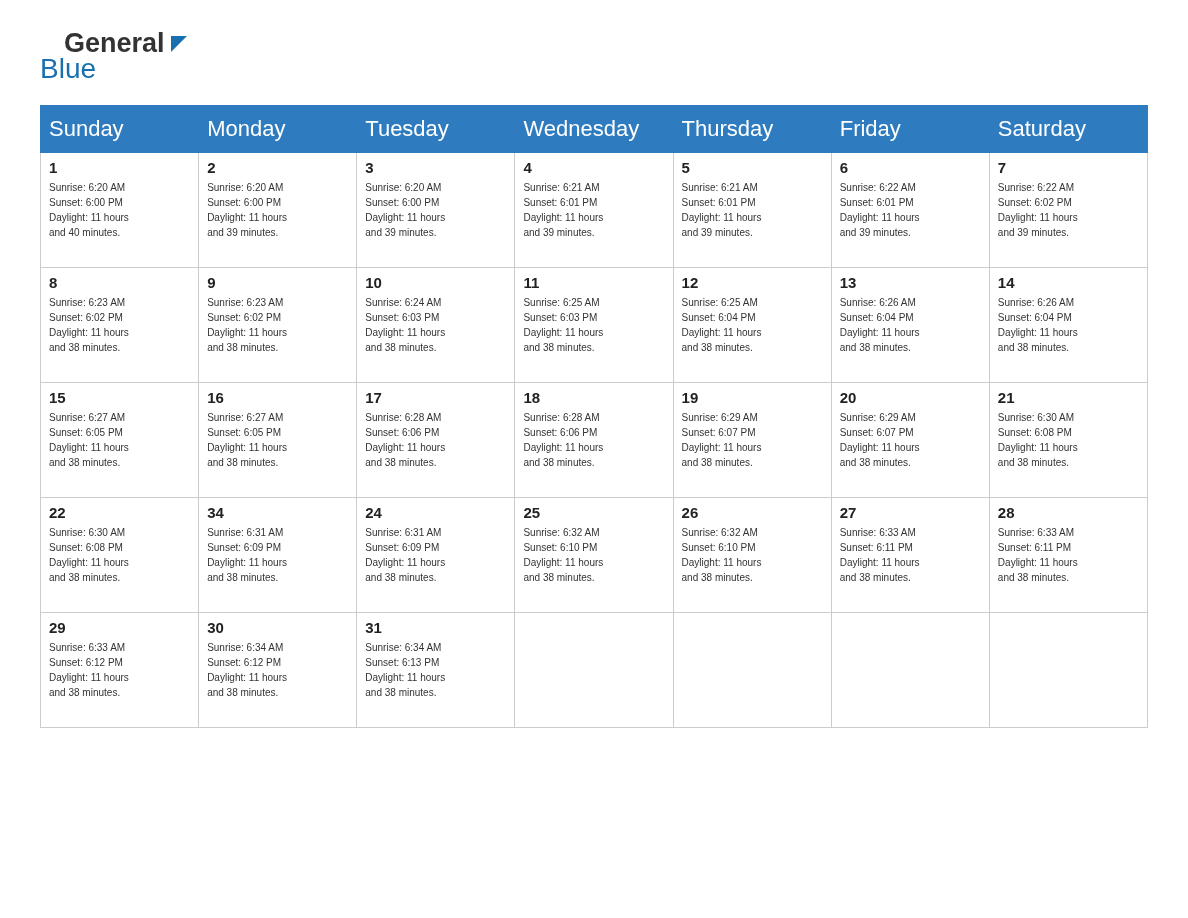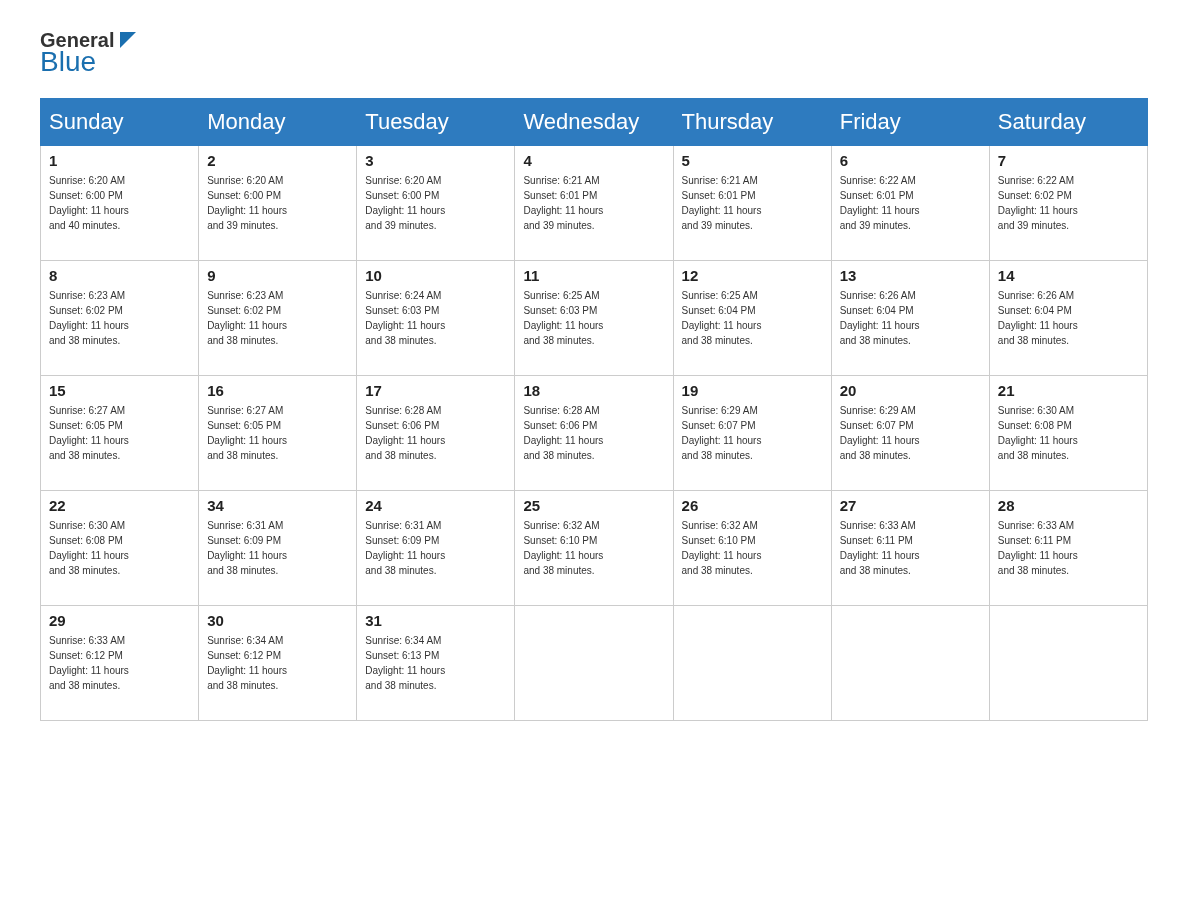--- a/index.html
+++ b/index.html
@@ -15,24 +15,25 @@
       justify-content: space-between;
       align-items: flex-start;
       margin-bottom: 20px;
     }
     .logo {
       display: flex;
       flex-direction: column;
       align-items: flex-start;
     }
     .logo-text {
-      font-size: 20px;
+      font-size: 27px;
       font-weight: bold;
       color: #333;
       line-height: 1;
+      margin-left: 24px;
     }
     .logo-line2 {
       font-size: 28px;
       font-weight: normal;
       color: #1a6faf;
       margin-top: -4px;
     }
     .title-block {
       text-align: right;
     }

